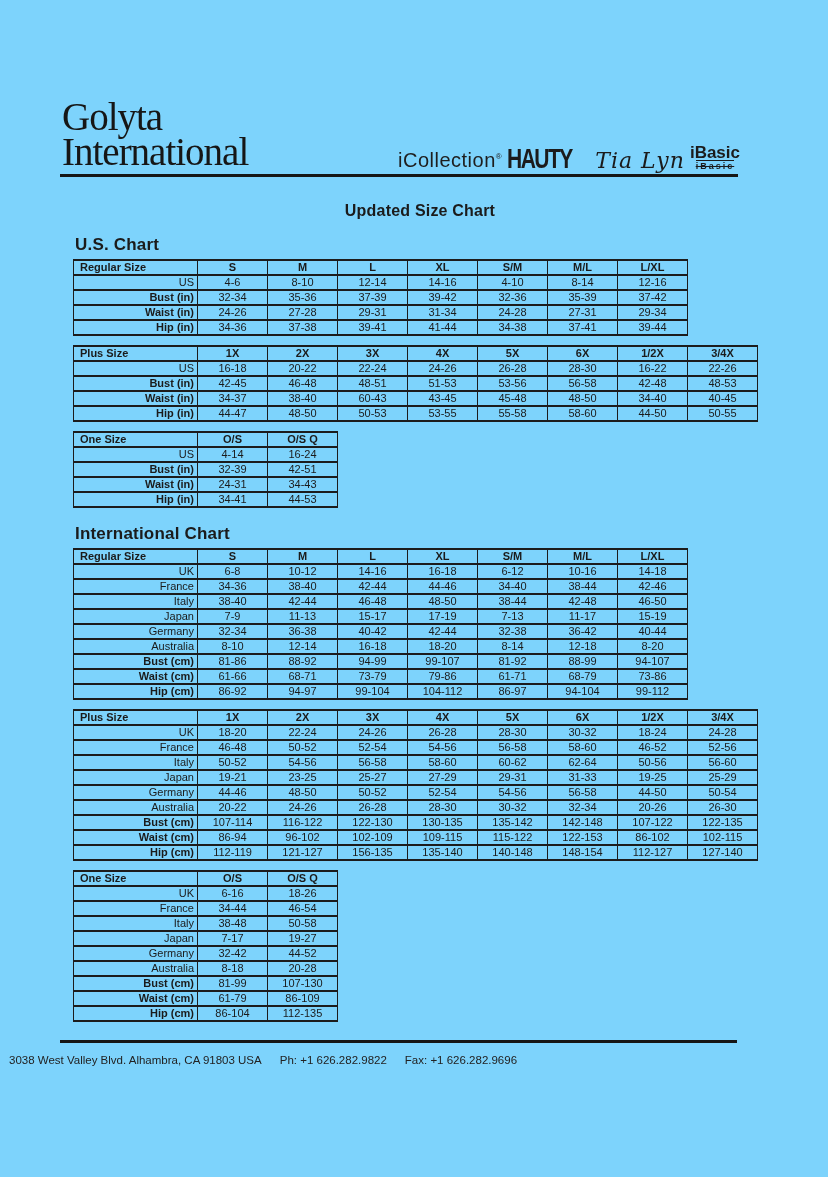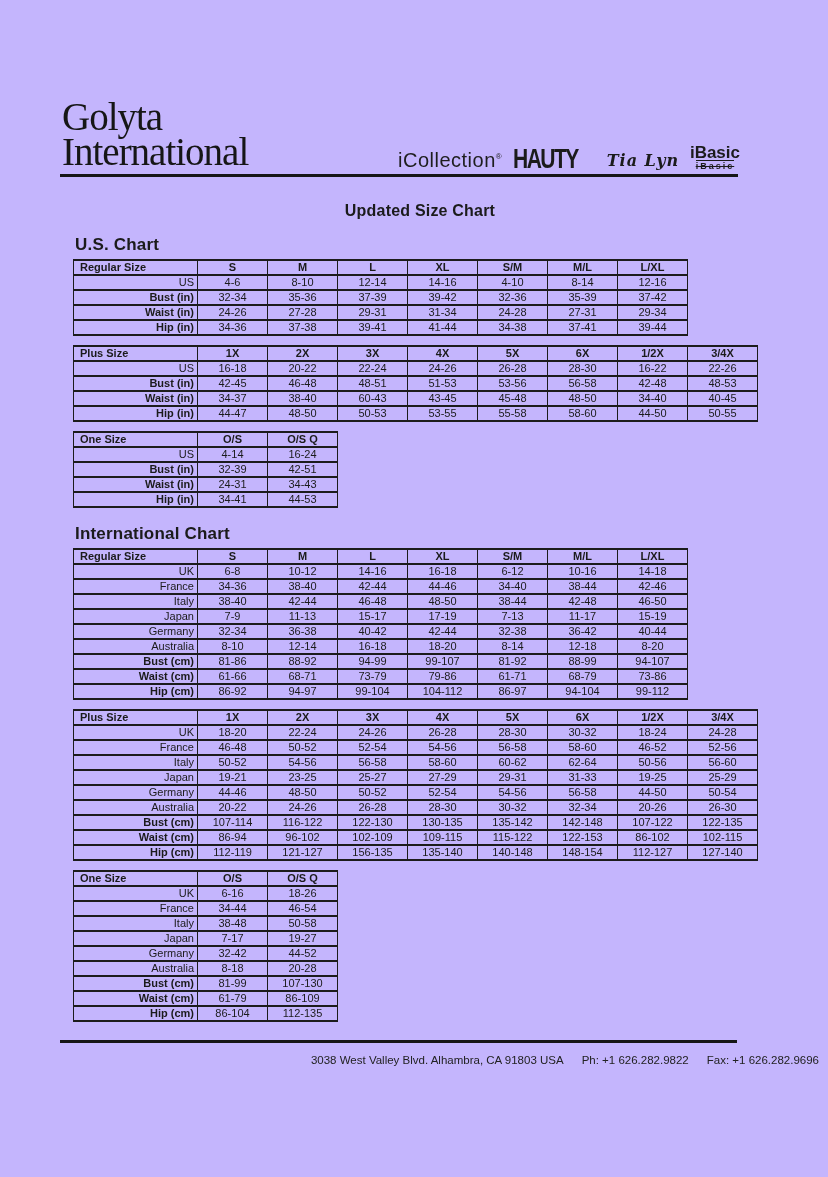--- a/index.html
+++ b/index.html
@@ -1,25 +1,25 @@
 <!DOCTYPE html>
 <html><head>
 <meta charset="utf-8">
 <style>
   html,body{margin:0;padding:0;background:#fff;}
   body{width:828px;height:1177px;font-family:"Liberation Sans",sans-serif;color:#1b1b1b;position:relative;overflow:hidden;}
-  .page{position:absolute;inset:0;background:#c4b5fd;}
+  .page{position:absolute;inset:0;background:#7dd3fc;}
 
   
   .logo{position:absolute;left:62px;top:99px;font-family:"Liberation Serif",serif;font-size:39px;line-height:35px;letter-spacing:-1px;color:#161616;}
   .brands{position:absolute;left:398px;top:138px;width:342px;height:34px;display:flex;align-items:flex-end;justify-content:space-between;}
   .brand-icollection{font-size:20px;letter-spacing:0.5px;color:#1e1e1e;}
   .brand-icollection sup{font-size:8px;}
   .brand-hauty{font-size:27px;font-weight:700;letter-spacing:-2px;transform:scaleX(0.78);transform-origin:left bottom;line-height:26px;}
-  .brand-tialyn{font-family:"DejaVu Serif",serif;font-style:italic;font-size:16px;line-height:22px;letter-spacing:1px;font-weight:bold;}
+  .brand-tialyn{font-family:"DejaVu Serif",serif;font-style:italic;font-size:22px;line-height:22px;letter-spacing:1px;}
   .brand-ibasic{display:flex;flex-direction:column;align-items:center;line-height:11px;}
   .ibasic-top{font-size:17px;font-weight:700;letter-spacing:0;line-height:15px;}
   .ibasic-sub{font-size:9px;font-weight:700;letter-spacing:2px;border-top:1px solid #1b1b1b;text-decoration:line-through;}
   .rule{position:absolute;background:#161616;}
   .rule-top{left:60px;top:174px;width:678px;height:3px;}
   .rule-bottom{left:60px;top:1040px;width:677px;height:3px;}
 
   
   .doc-title{position:absolute;left:0;top:202px;width:840px;text-align:center;font-size:16px;font-weight:700;letter-spacing:0.2px;}
 
@@ -30,21 +30,21 @@
   table{border-collapse:collapse;table-layout:fixed;margin:0 0 9px 0;}
   col.c-label{width:124px;}
   col.c-data{width:70px;}
   th,td{border-left:1px solid #1c1c1c;border-right:1px solid #1c1c1c;border-top:2px solid #1c1c1c;border-bottom:2px solid #1c1c1c;font-size:11px;line-height:11px;padding:1px 3px;text-align:center;white-space:nowrap;overflow:hidden;}
   th{font-weight:700;}
   th.corner{text-align:left;padding-left:6px;}
   td.rlabel{text-align:right;font-weight:400;}
   td.rlabel.b{font-weight:700;}
 
   
-  .footer{position:absolute;left:0;top:1054px;width:828px;text-align:right;font-size:11.5px;color:#222;}
+  .footer{position:absolute;left:0;top:1054px;width:828px;text-align:left;font-size:11.5px;color:#222;}
   .footer span{margin:0 9px;}
 </style>
 </head>
 <body>
 
 <div class="page">
 
   <div class="logo">
     <div>Golyta</div>
     <div>International</div>

